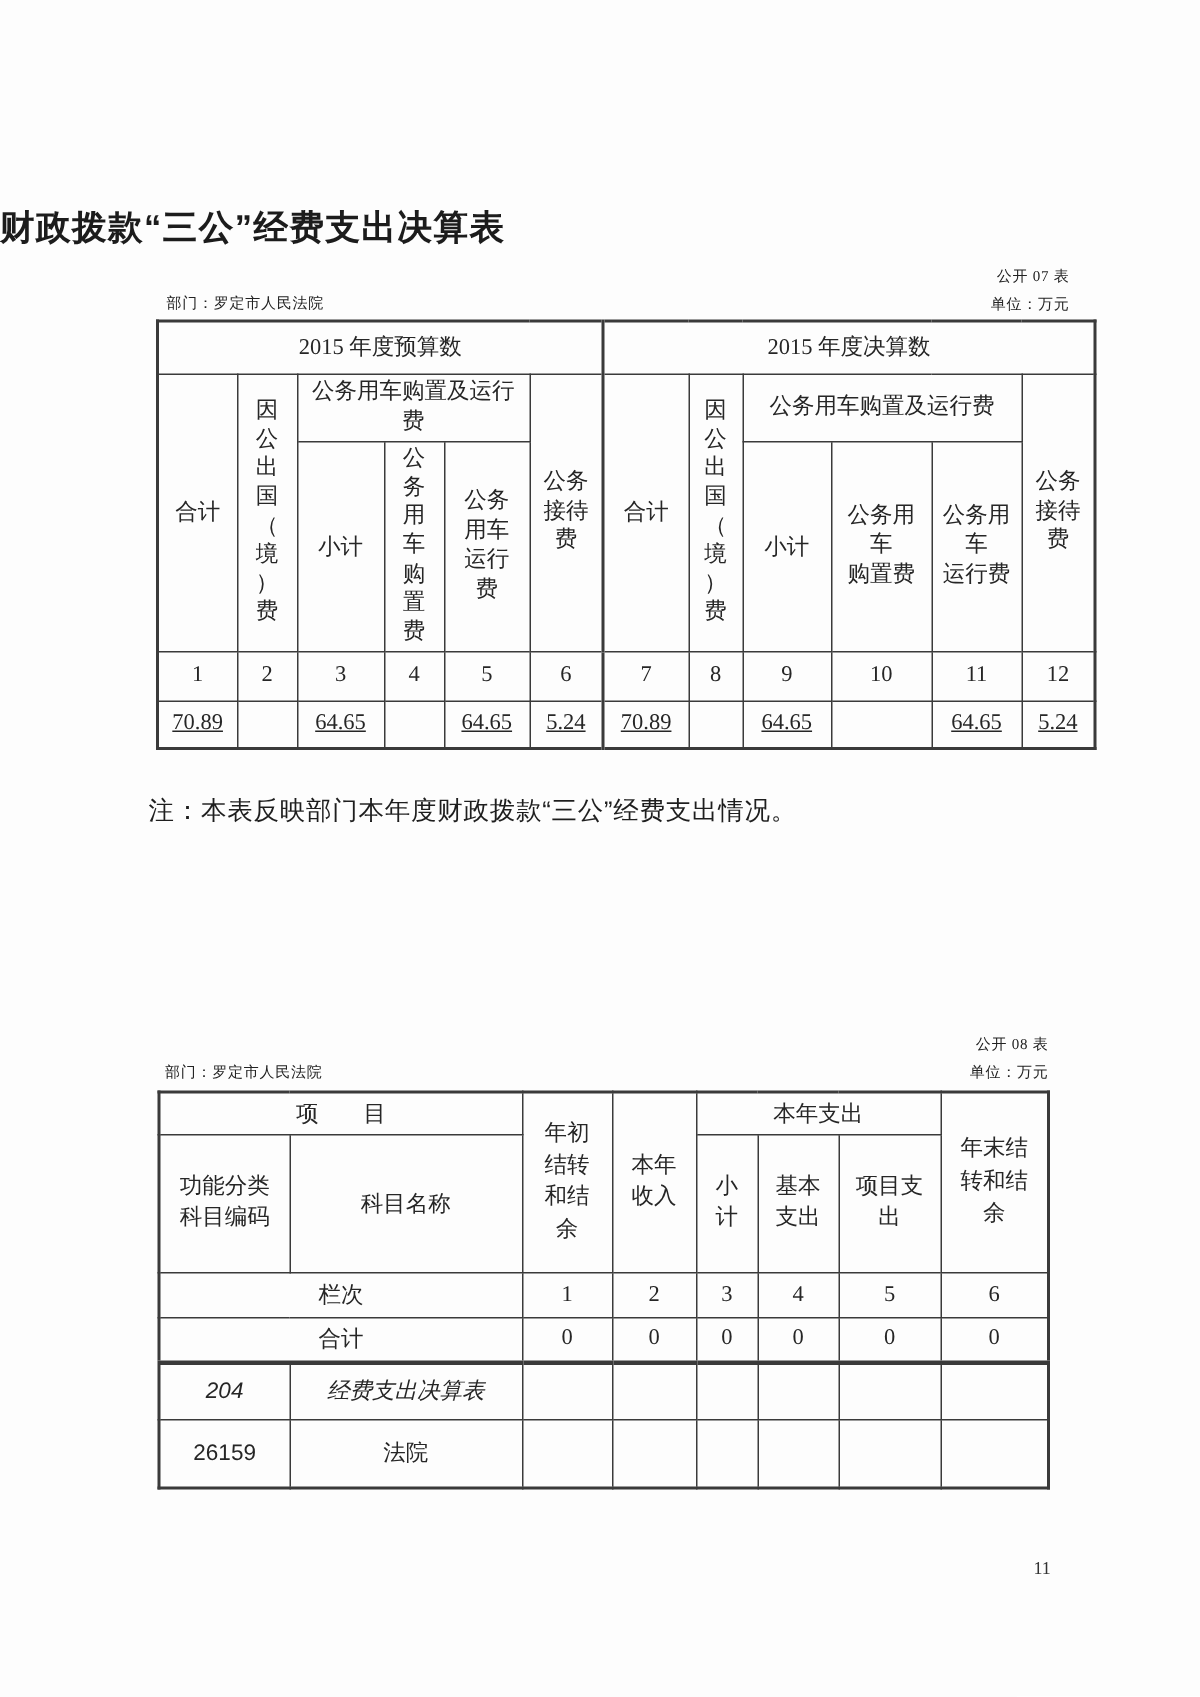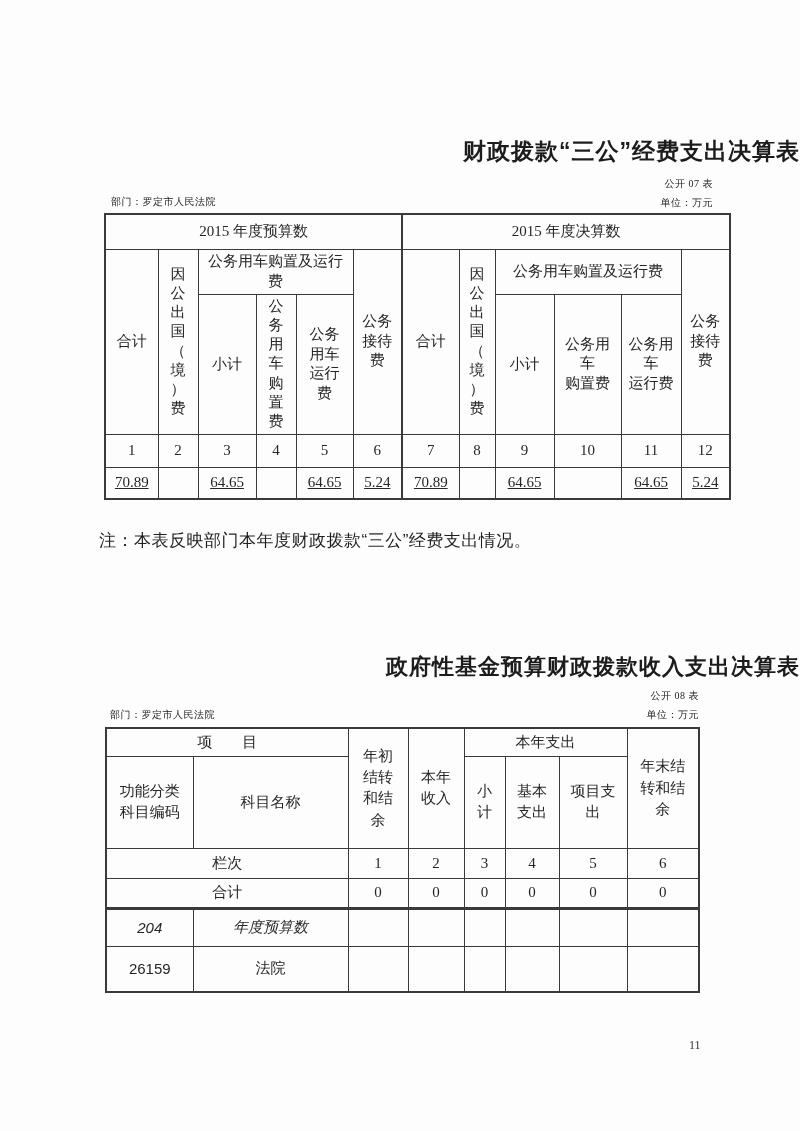--- a/index.html
+++ b/index.html
@@ -4,21 +4,21 @@
 <style>
   html,body { margin:0; padding:0; background:#ffffff; }
   .page {
     position:relative; width:800px; height:1131px; margin:0 auto;
     background:#fdfdfd; overflow:hidden;
     font-family:"Liberation Serif","DejaVu Serif",serif;
     color:#262626;
   }
   .abs { position:absolute; }
   .doc-title {
-    width:800px; text-align:right;
+    width:800px; text-align:left;
     font-family:"Liberation Sans","DejaVu Sans",sans-serif;
     font-weight:700; color:#1c1c1c; letter-spacing:1px;
   }
   .t1-title { top:136px; left:0; font-size:23px; }
   .t2-title { top:652px; left:0; font-size:22px; }
   .meta { font-size:10px; color:#222; letter-spacing:0.5px; }
   .note {
     top:529px; left:99px; font-size:17px; color:#1e1e1e;
     font-family:"Liberation Sans","DejaVu Sans",sans-serif;
     letter-spacing:0.5px;
@@ -152,21 +152,20 @@
       <td>64.65</td>
       <td></td>
       <td>64.65</td>
       <td>5.24</td>
     </tr>
   </tbody>
     </table>
 
   <div class="abs note">注：本表反映部门本年度财政拨款“三公”经费支出情况。</div>
 
-  <div class="abs doc-title t2-title">政府性基金预算财政拨款收入支出决算表</div>
   <div class="abs meta" style="top:689px; right:101px;">公开 08 表</div>
   <div class="abs meta" style="top:708px; left:110px;">部门：罗定市人民法院</div>
   <div class="abs meta" style="top:708px; right:101px;">单位：万元</div>
 
   <table class="sheet abs" style="top:727px; left:105px; width:593px;">
     <colgroup>
       <col style="width:87px">
         <col style="width:155px">
         <col style="width:60px">
         <col style="width:56px">
@@ -213,21 +212,21 @@
       <td colspan="2">合计</td>
       <td>0</td>
       <td>0</td>
       <td>0</td>
       <td>0</td>
       <td>0</td>
       <td>0</td>
     </tr>
     <tr class="q5 sep">
       <td class="sans">204</td>
-      <td class="sans">年度预算数</td>
+      <td class="sans">经费支出决算表</td>
       <td></td>
       <td></td>
       <td></td>
       <td></td>
       <td></td>
       <td></td>
     </tr>
     <tr class="q6">
       <td class="sans">26159</td>
       <td class="sans">法院</td>

